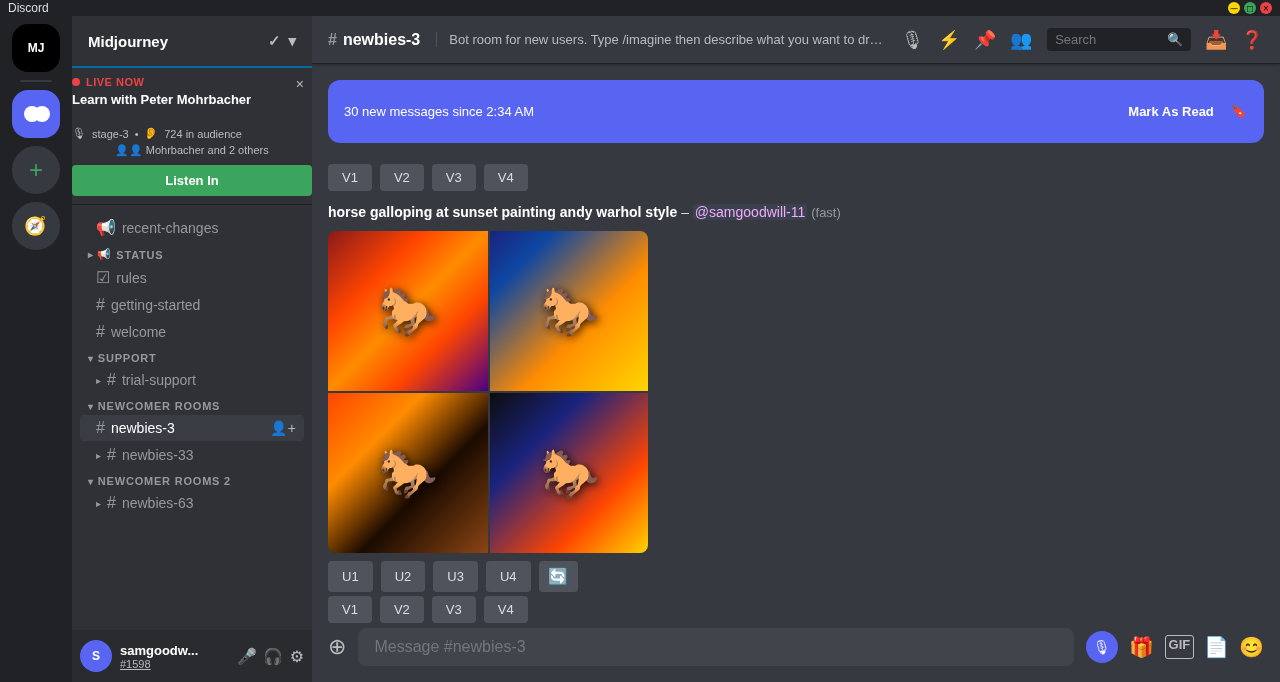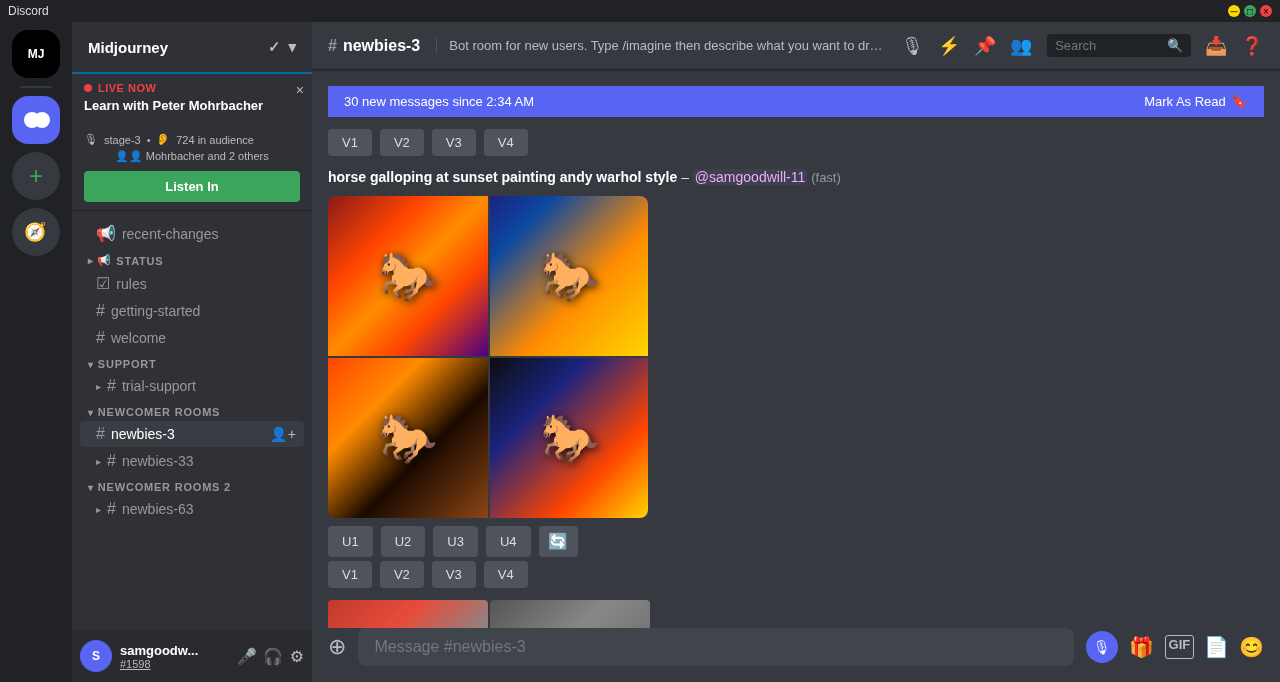--- a/index.html
+++ b/index.html
@@ -1,39 +1,39 @@
 <!DOCTYPE html>
 <html><head>
   <meta charset="utf-8">
   <style>
     * { box-sizing: border-box; margin: 0; padding: 0; }
     body { font-family: 'Segoe UI', Arial, sans-serif; background: #202225; color: #dcddde; font-size: 14px; display: flex; flex-direction: column; height: 682px; width: 1280px; overflow: hidden; }
     
     
-    .title-bar { background: #202225; height: 22px; display: flex; align-items: center; padding: 0 8px; justify-content: space-between; }
+    .title-bar { background: #202225; height: 16px; display: flex; align-items: center; padding: 0 8px; justify-content: space-between; }
     .title-bar-left { display: flex; align-items: center; gap: 6px; font-size: 12px; color: #dcddde; }
     .title-bar-controls { display: flex; gap: 4px; }
     .title-bar-btn { width: 12px; height: 12px; border-radius: 50%; border: none; cursor: pointer; font-size: 10px; display: flex; align-items: center; justify-content: center; }
     
     
     .app-layout { display: flex; flex: 1; overflow: hidden; }
     
     
     .server-sidebar { width: 72px; background: #202225; display: flex; flex-direction: column; align-items: center; padding: 8px 0; gap: 8px; overflow-y: auto; }
     .server-icon { width: 48px; height: 48px; border-radius: 50%; background: #5865f2; display: flex; align-items: center; justify-content: center; cursor: pointer; color: white; font-weight: bold; font-size: 18px; position: relative; }
     .server-icon.midjourney { background: #000; border-radius: 16px; }
     .server-icon.dnd { background: #36393f; border-radius: 16px; font-size: 22px; }
     .server-divider { width: 32px; height: 2px; background: #36393f; border-radius: 1px; }
     
     
     .channel-sidebar { width: 240px; background: #2f3136; display: flex; flex-direction: column; overflow: hidden; }
     .server-header { padding: 16px; border-bottom: 2px solid #0369a1; display: flex; align-items: center; justify-content: space-between; cursor: pointer; font-weight: 600; font-size: 15px; color: #fff; }
     .server-header-icons { display: flex; gap: 8px; color: #b9bbbe; }
     
-    .live-banner { background: #2f3136; padding: 8px 12px; border-bottom: 1px solid #202225; position: relative; }
+    .live-banner { background: #2f3136; padding: 8px 0; border-bottom: 1px solid #202225; position: relative; }
     .live-banner-header { display: flex; align-items: center; gap: 6px; margin-bottom: 4px; }
     .live-dot { width: 8px; height: 8px; background: #ed4245; border-radius: 50%; }
     .live-text { color: #ed4245; font-weight: 700; font-size: 11px; letter-spacing: 0.5px; }
     .live-title { color: #fff; font-size: 13px; font-weight: 600; margin-bottom: 20px; }
     .live-meta { color: #b9bbbe; font-size: 11px; display: flex; align-items: center; gap: 6px; }
     .live-hosts { color: #b9bbbe; font-size: 11px; margin-top: 4px; text-align: center; }
     .close-btn { position: absolute; top: 8px; right: 8px; color: #b9bbbe; cursor: pointer; font-size: 14px; }
     .listen-btn { background: #3ba55d; color: white; border: none; border-radius: 4px; padding: 8px 16px; font-size: 13px; font-weight: 600; cursor: pointer; width: 100%; margin-top: 8px; }
     
     .channel-list { flex: 1; overflow-y: auto; padding: 8px 0; }
@@ -58,22 +58,22 @@
     .channel-header-name { font-weight: 700; font-size: 16px; color: #fff; display: flex; align-items: center; gap: 6px; }
     .channel-header-desc { color: #b9bbbe; font-size: 13px; flex: 1; overflow: hidden; text-overflow: ellipsis; white-space: nowrap; border-left: 1px solid #4f545c; padding-left: 12px; margin-left: 4px; }
     .header-icons { display: flex; align-items: center; gap: 14px; color: #b9bbbe; font-size: 18px; cursor: pointer; }
     .header-icon { cursor: pointer; color: #b9bbbe; }
     .search-bar { background: #202225; border-radius: 4px; padding: 4px 8px; display: flex; align-items: center; gap: 6px; color: #72767d; font-size: 13px; width: 144px; }
     
     
     .message-area { flex: 1; overflow-y: auto; padding: 16px; }
     
     
-    .new-messages-banner { background: #5865f2; border-radius: 0; padding: 8px 16px; margin-bottom: 12px; display: flex; align-items: center; justify-content: space-between; color: white; font-size: 13px; }
-    .mark-read-btn { background: transparent; border: none; color: white; font-size: 13px; font-weight: 400; cursor: pointer; display: flex; align-items: center; gap: 6px; }
+    .new-messages-banner { background: #5865f2; border-radius: 12px; padding: 24px 16px; margin-bottom: 21px; display: flex; align-items: center; justify-content: space-between; color: white; font-size: 13px; }
+    .mark-read-btn { background: transparent; border: none; color: white; font-size: 13px; font-weight: 700; cursor: pointer; display: flex; align-items: center; gap: 18px; }
     
     
     .message { margin-bottom: 12px; }
     .message-content { color: #dcddde; font-size: 14px; line-height: 1.4; margin-bottom: 8px; }
     .message-content a { color: #00aff4; text-decoration: none; }
     .message-content strong { font-weight: 700; color: #fff; }
     .mention { color: #f0abfc; background: rgba(114,137,218,0.1); border-radius: 3px; padding: 0 2px; }
     .fast-badge { color: #96989d; font-size: 13px; }
     
     

